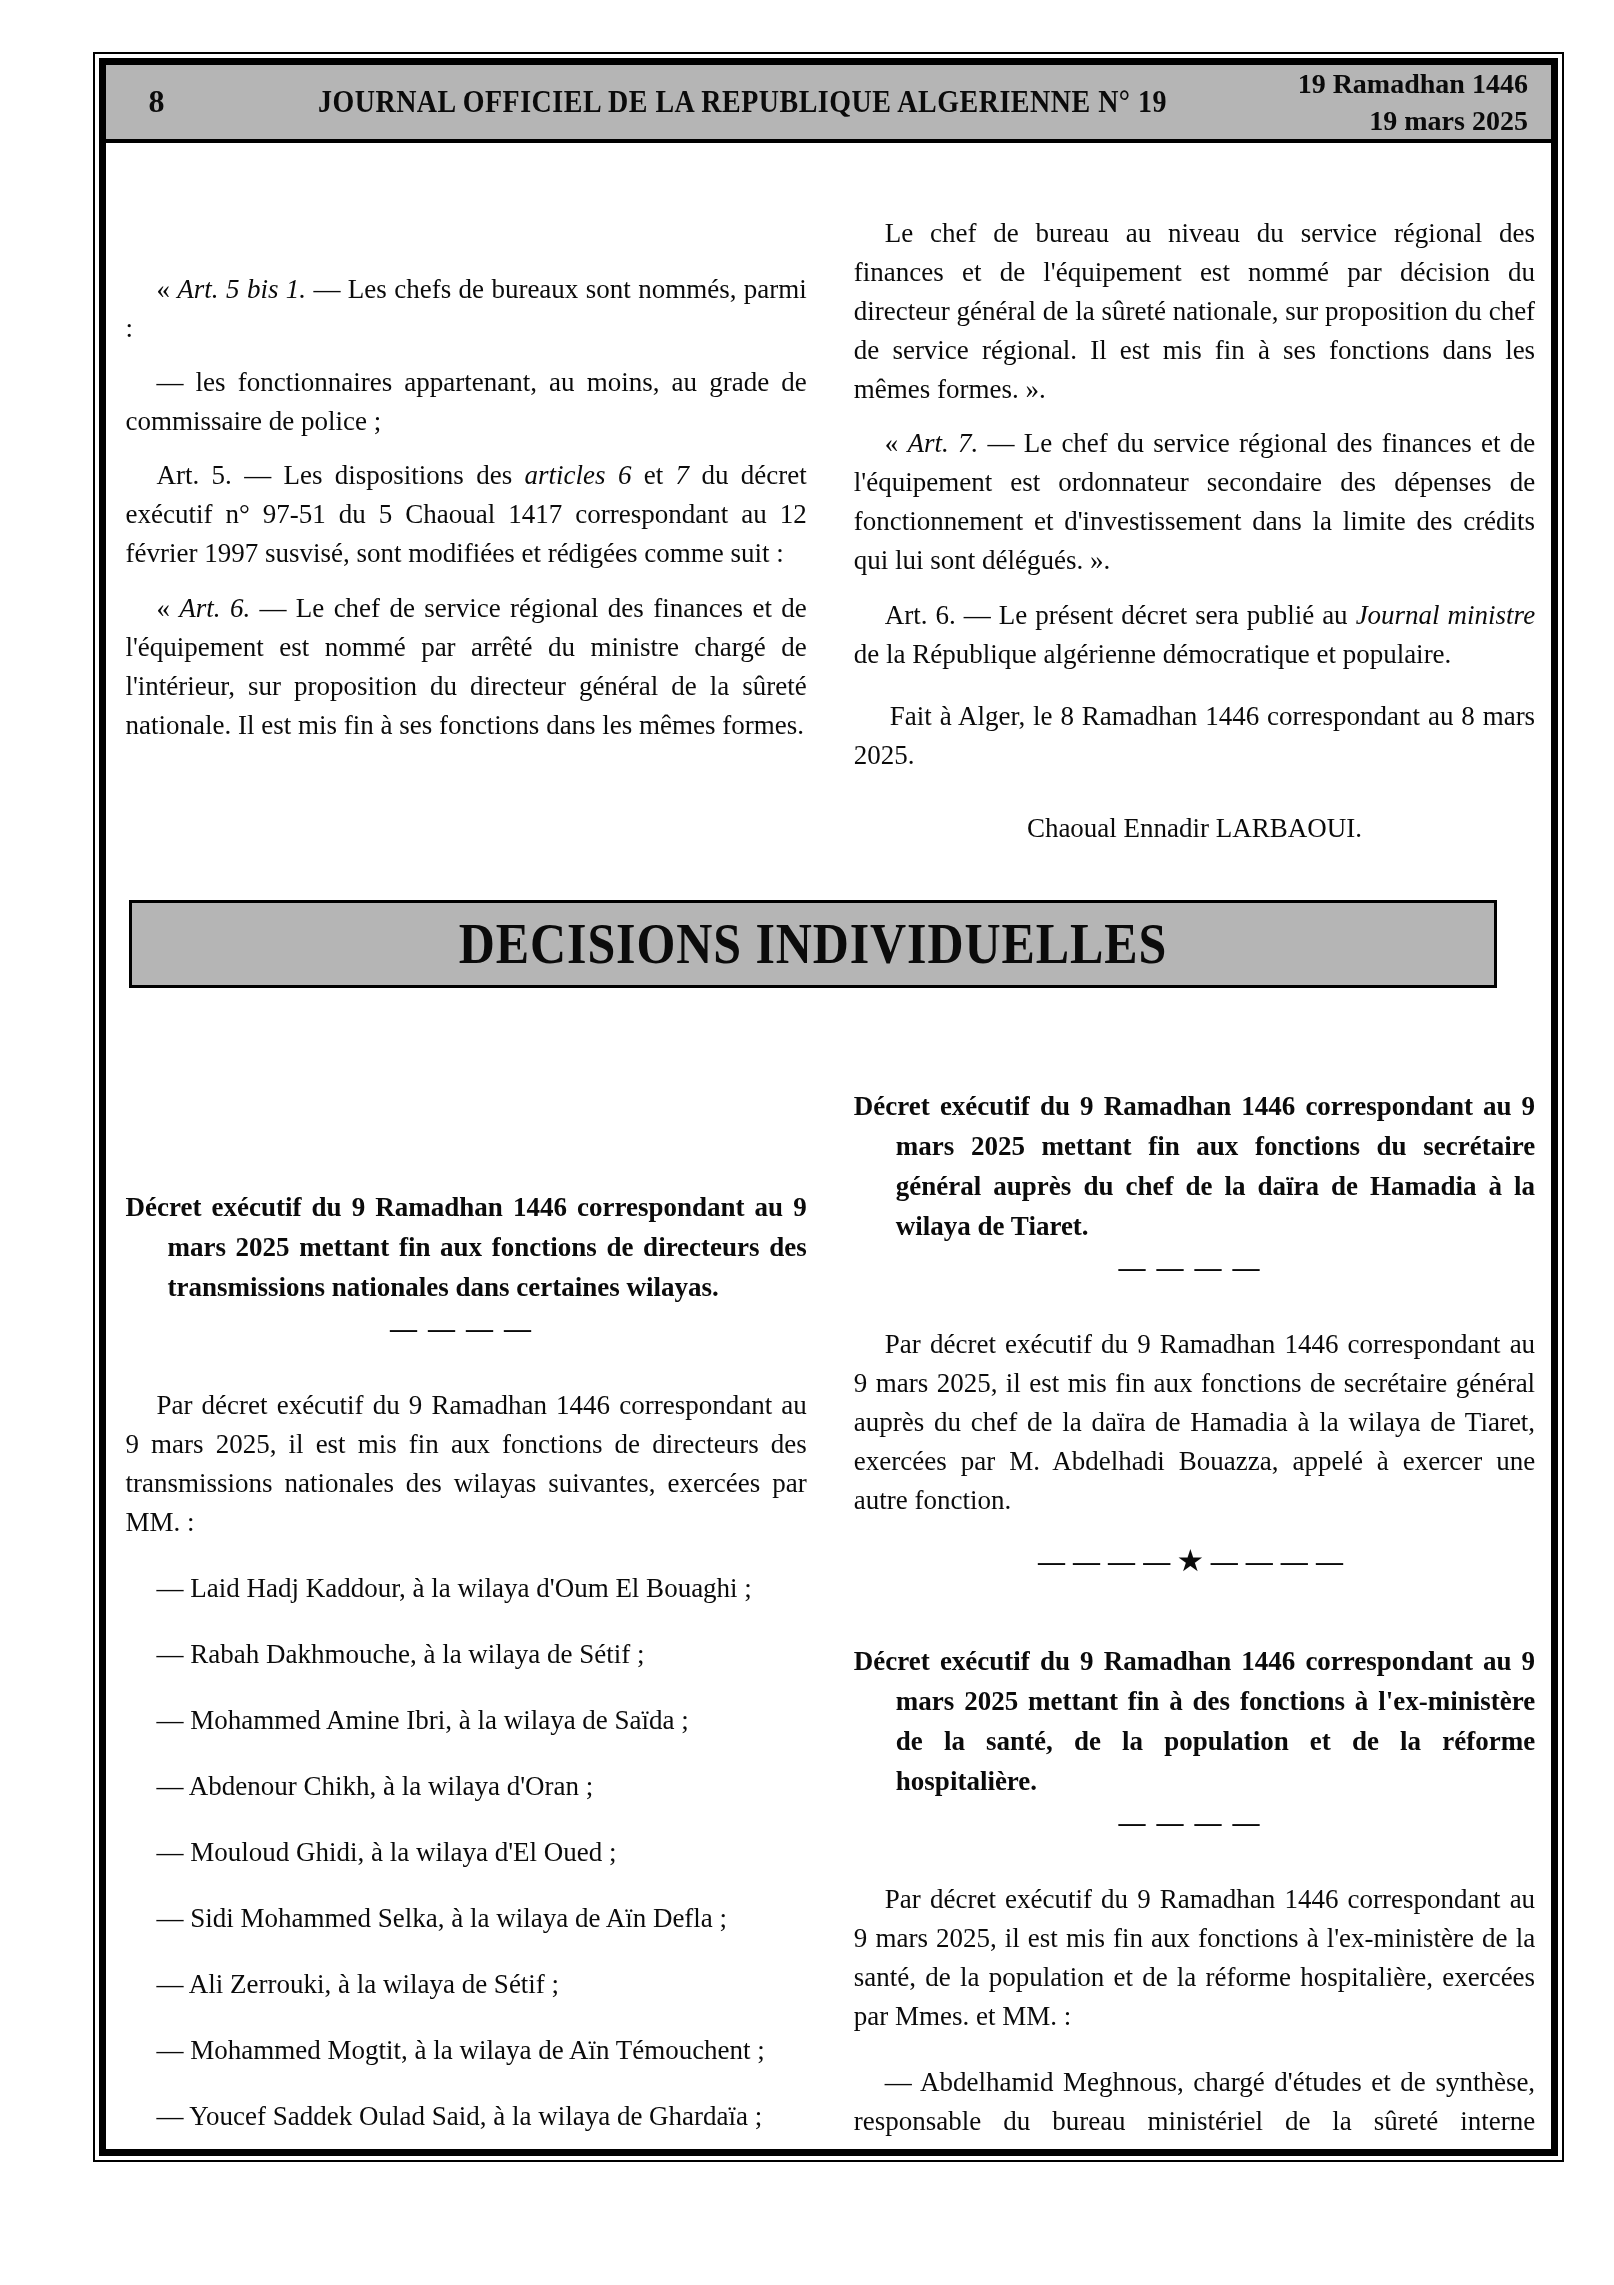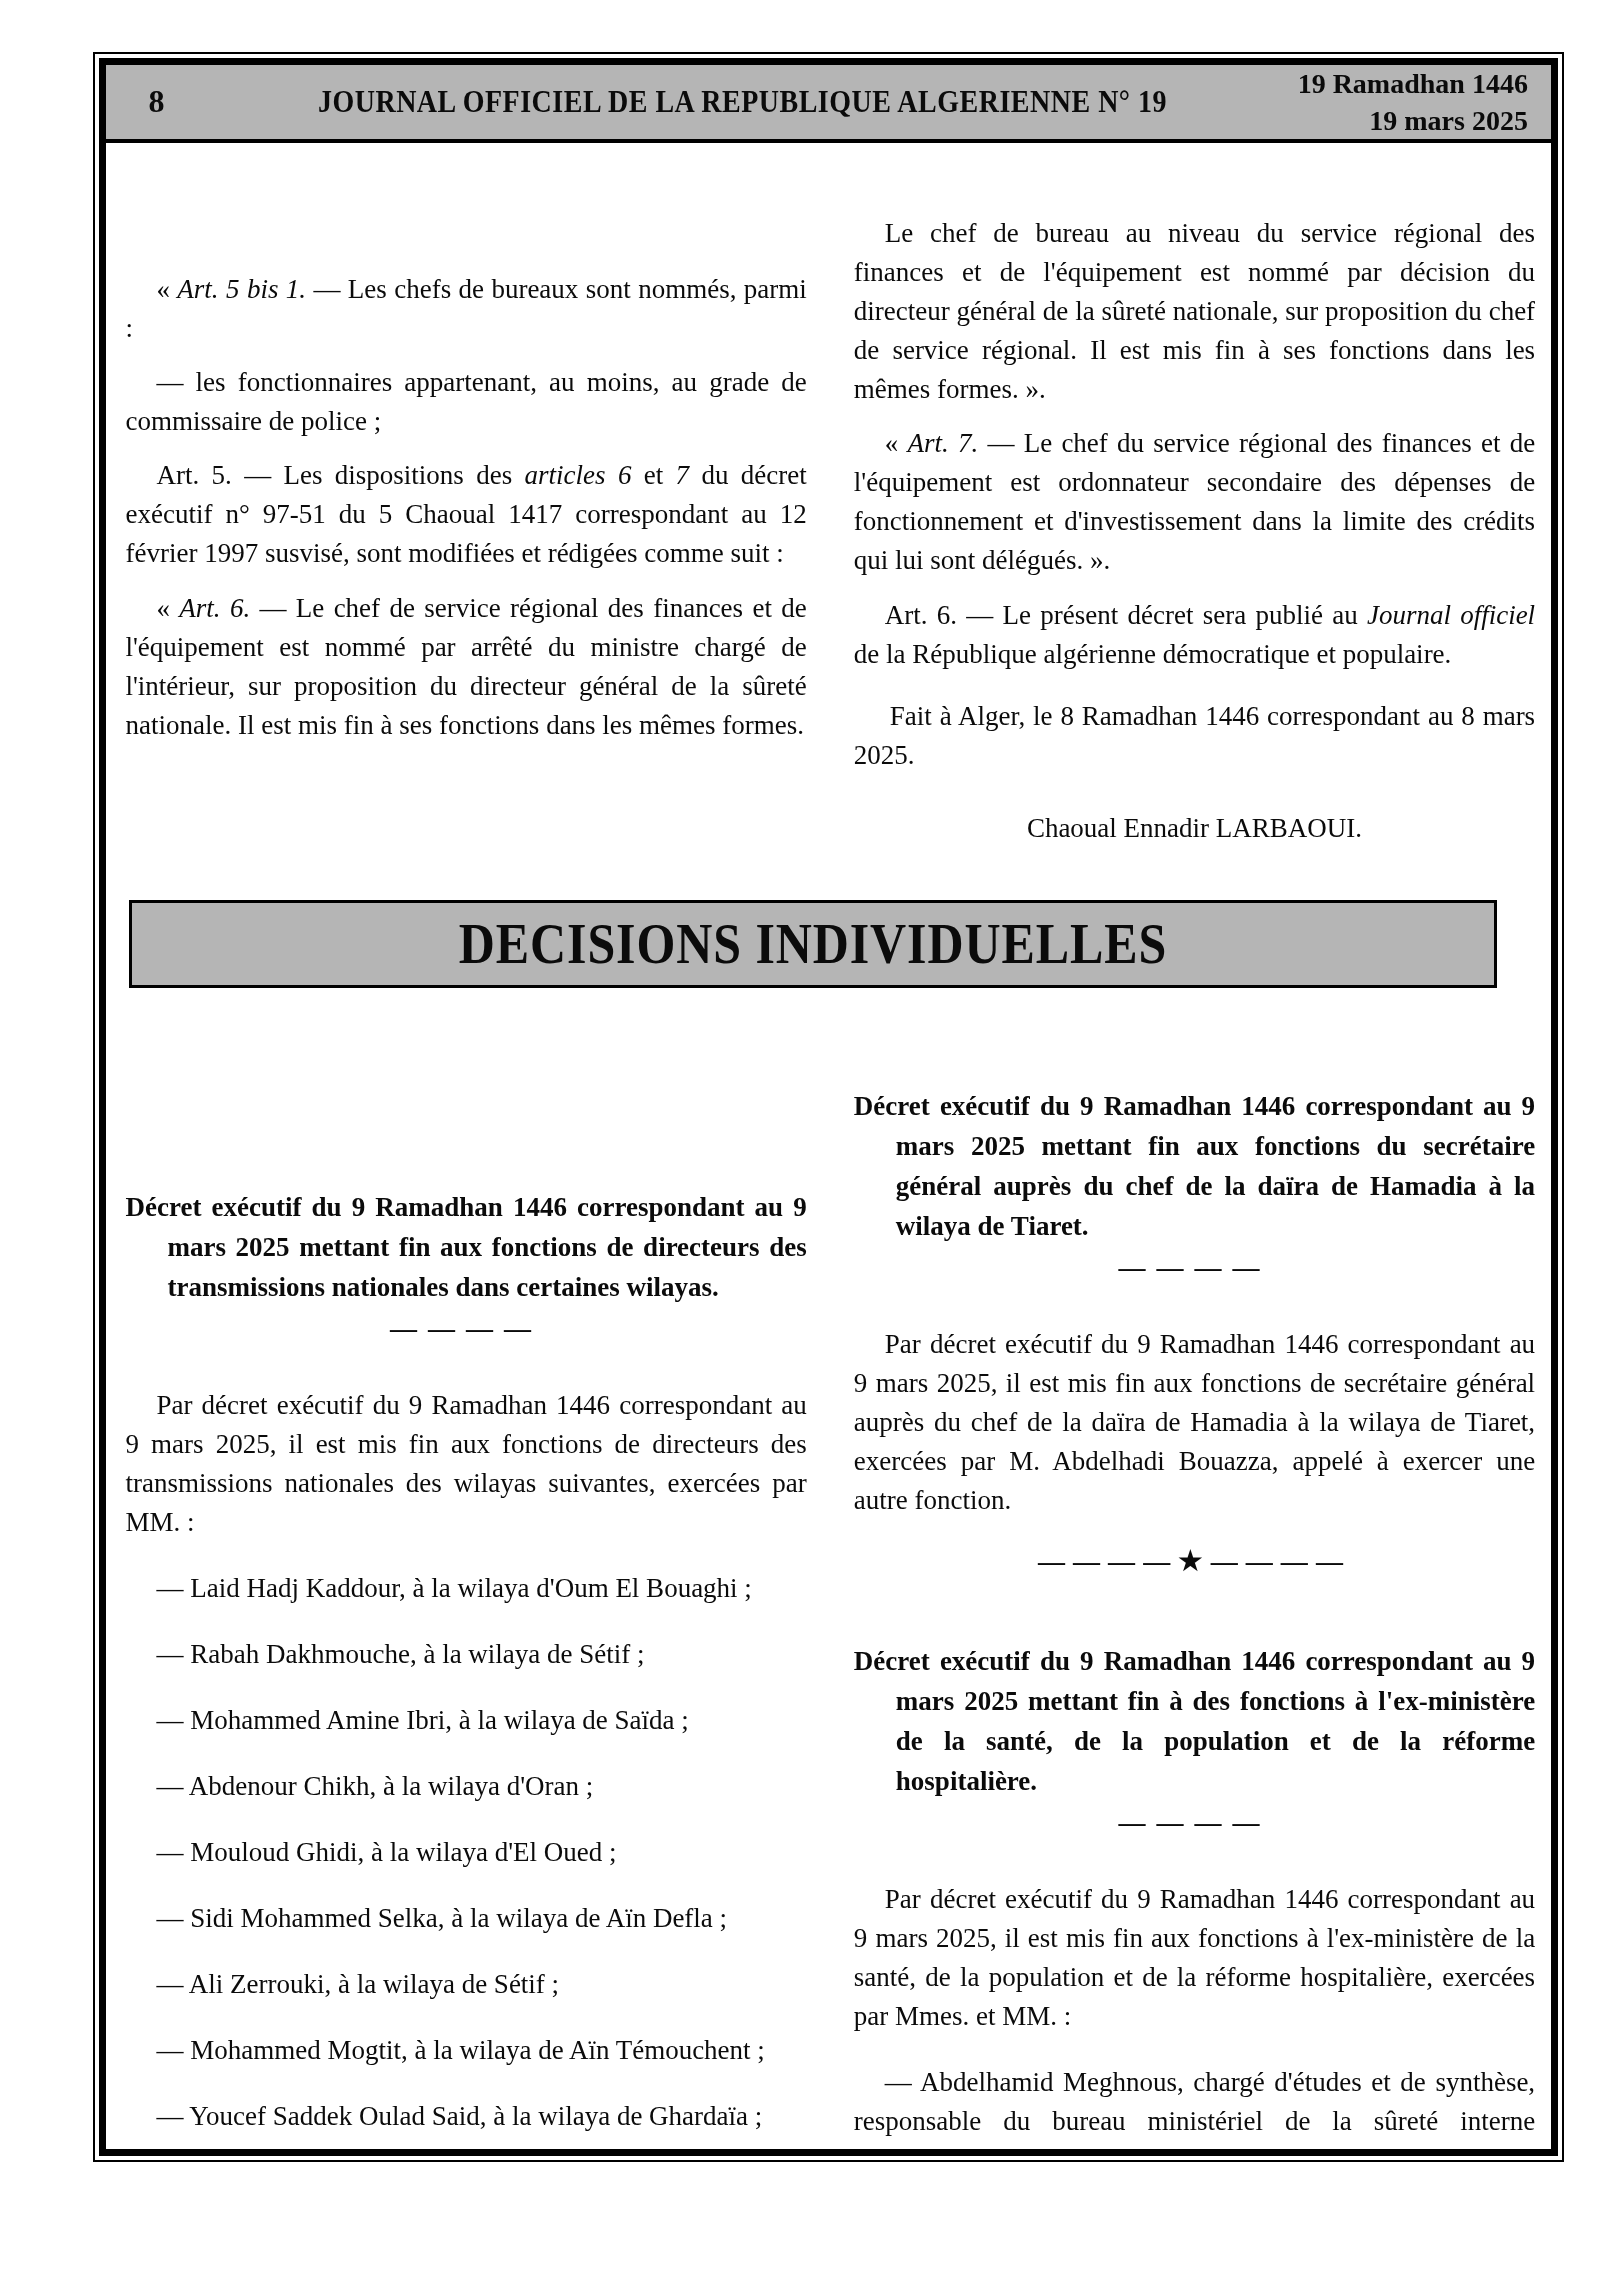--- a/index.html
+++ b/index.html
@@ -70,21 +70,21 @@
           <div class="col col-left" id="s1-left">
               <p class="blk paragraph"><span>« </span><i>Art. 5 bis 1.</i><span> — Les chefs de bureaux sont nommés, parmi :</span></p>
               <p class="blk paragraph"><span>— les fonctionnaires appartenant, au moins, au grade de commissaire de police ;</span></p>
               <p class="blk paragraph"><span>Art. 5. — Les dispositions des </span><i>articles 6</i><span> et </span><i>7</i><span> du décret exécutif n° 97-51 du 5 Chaoual 1417 correspondant au 12 février 1997 susvisé, sont modifiées et rédigées comme suit :</span></p>
               <p class="blk paragraph"><span>« </span><i>Art. 6.</i><span> — Le chef de service régional des finances et de l'équipement est nommé par arrêté du ministre chargé de l'intérieur, sur proposition du directeur général de la sûreté nationale. Il est mis fin à ses fonctions dans les mêmes formes.</span></p>
             </div>
           <div class="divider"></div>
           <div class="col col-right" id="s1-right">
               <p class="blk paragraph"><span>Le chef de bureau au niveau du service régional des finances et de l'équipement est nommé par décision du directeur général de la sûreté nationale, sur proposition du chef de service régional. Il est mis fin à ses fonctions dans les mêmes formes. ».</span></p>
               <p class="blk paragraph"><span>« </span><i>Art. 7.</i><span> — Le chef du service régional des finances et de l'équipement est ordonnateur secondaire des dépenses de fonctionnement et d'investissement dans la limite des crédits qui lui sont délégués. ».</span></p>
-              <p class="blk paragraph"><span>Art. 6. — Le présent décret sera publié au </span><i>Journal officiel</i><span> de la République algérienne démocratique et populaire.</span></p>
+              <p class="blk paragraph"><span>Art. 6. — Le présent décret sera publié au </span><i>Journal ministre</i><span> de la République algérienne démocratique et populaire.</span></p>
               <p class="blk fait"><span>Fait à Alger, le 8 Ramadhan 1446 correspondant au 8 mars 2025.</span></p>
               <p class="blk signature"><span>Chaoual Ennadir LARBAOUI.</span></p>
             </div>
         </div>
 
         <div class="banner" style="background: rgb(181, 181, 181);">
           <div class="banner-title">DECISIONS INDIVIDUELLES</div>
         </div>
 
         <div class="section section2">

